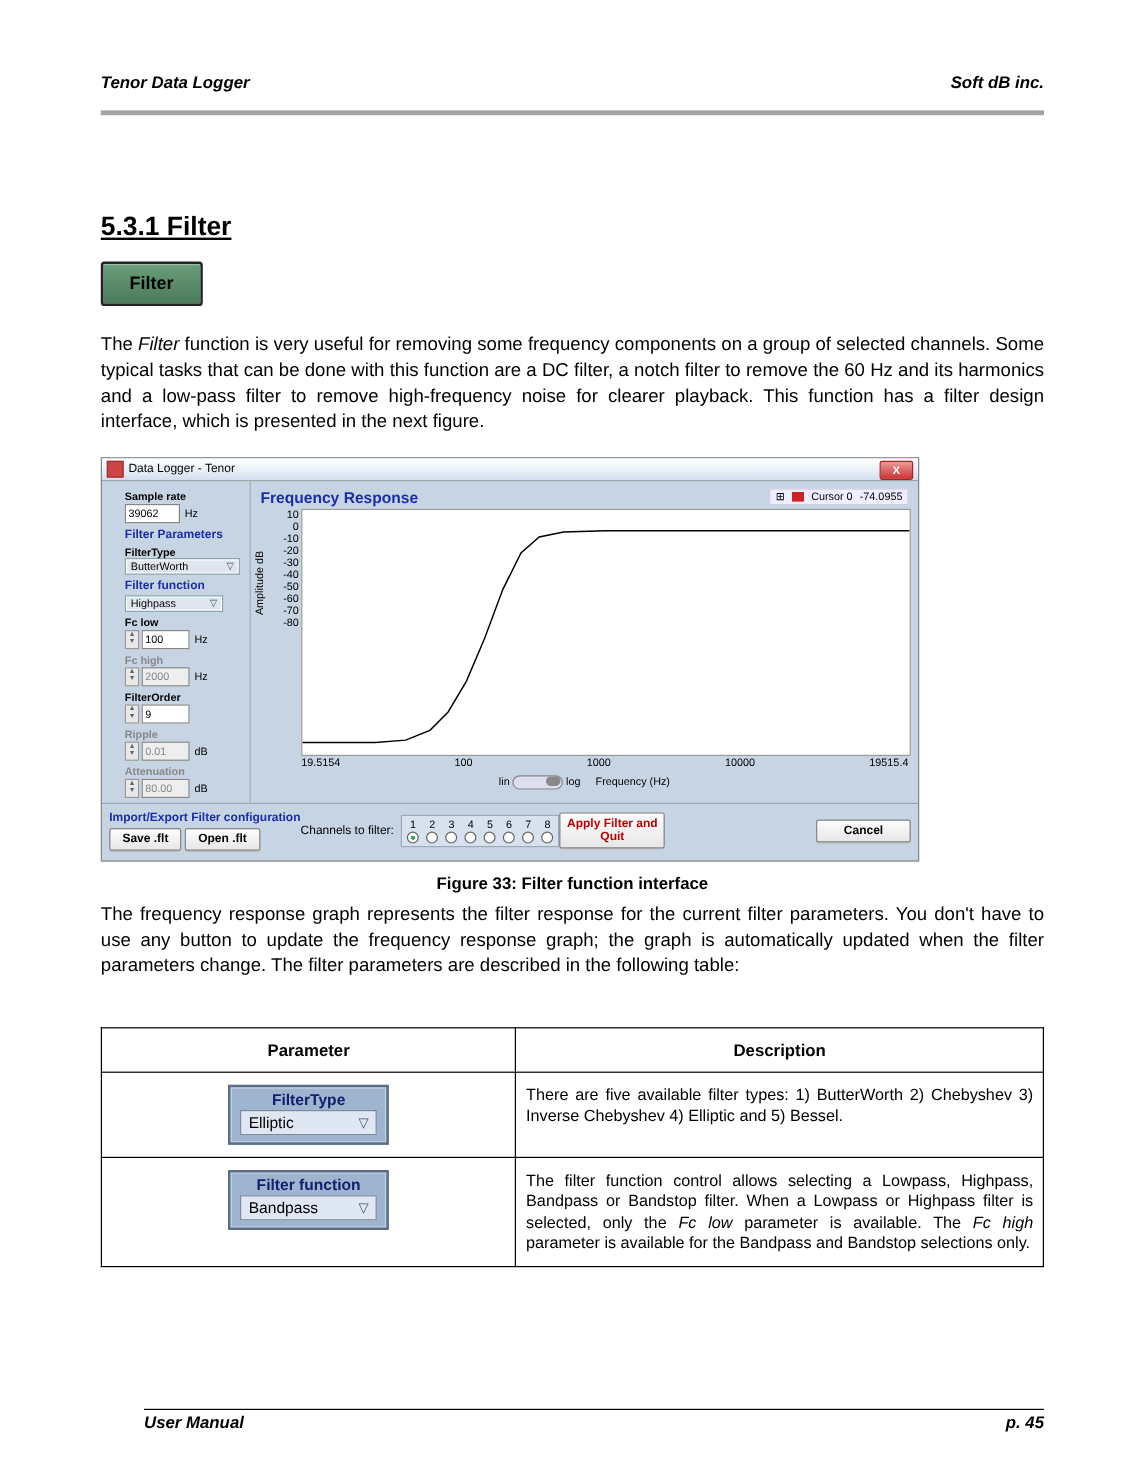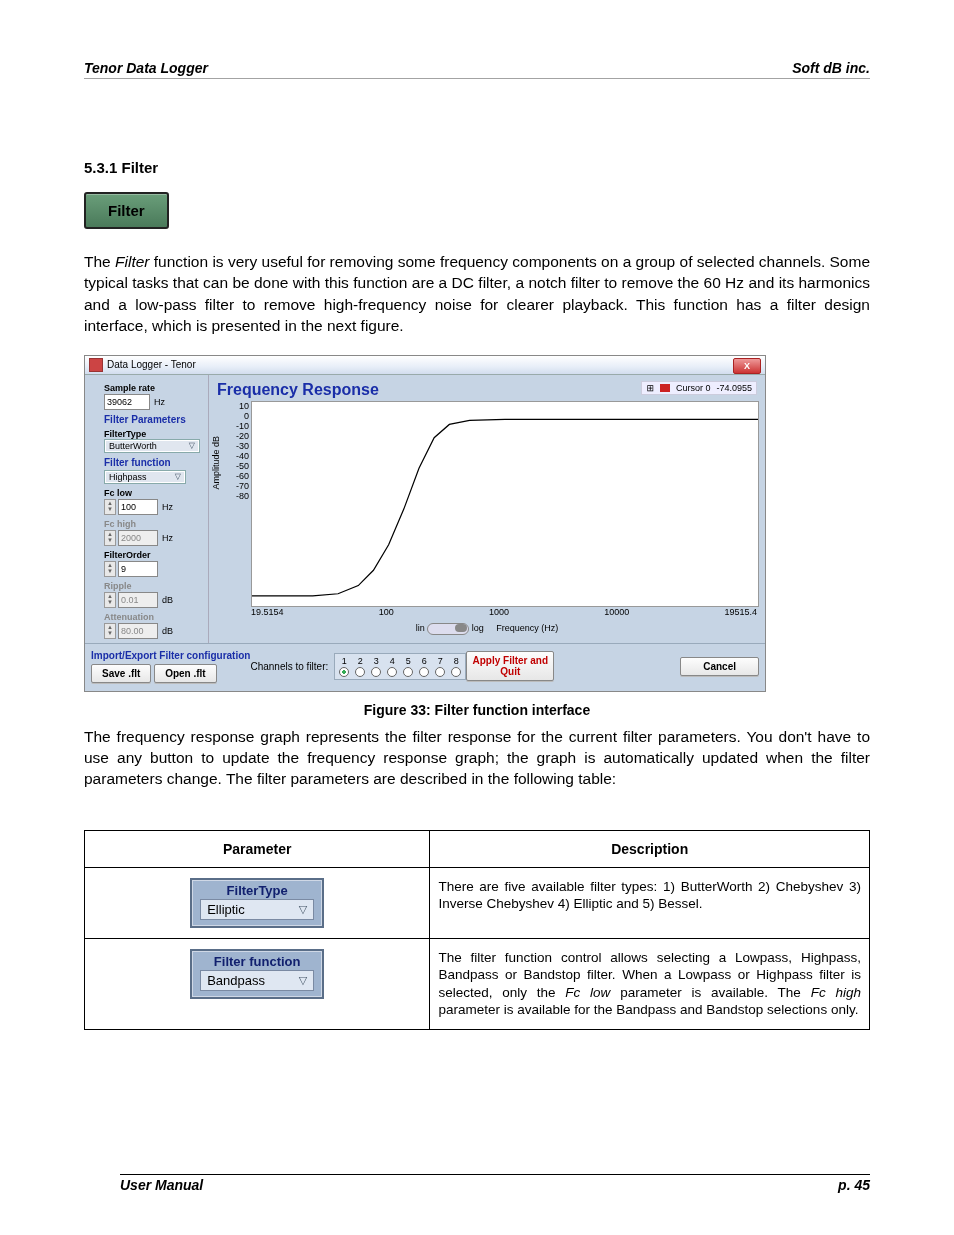--- a/index.html
+++ b/index.html
@@ -10,33 +10,34 @@
     color: #000;
   }
   .page {
     width: 954px;
     height: 1235px;
     box-sizing: border-box;
     padding: 60px 84px 40px 84px;
     position: relative;
   }
   .top-rule {
-    border-bottom: 1px solid #a3a3a3;
+    border-bottom: 4px solid #a3a3a3;
     display: flex;
     justify-content: space-between;
     font-style: italic;
     font-weight: bold;
     font-size: 14px;
-    padding-bottom: 2px;
+    padding-bottom: 16px;
     margin-bottom: 80px;
   }
   .section-heading {
     font-weight: bold;
-    font-size: 15px;
+    font-size: 22px;
     margin-bottom: 16px;
+    text-decoration: underline;
   }
   .filter-chip {
     display: inline-block;
     background: linear-gradient(#6a9e7a, #4a7a5a);
     border: 2px solid #222;
     border-radius: 3px;
     padding: 8px 22px;
     color: #000;
     font-weight: bold;
     font-size: 15px;
@@ -104,21 +105,21 @@
   }
   .ss-input.dim{ color:#888; background:#eee;}
   .ss-unit { font-size:9px; margin-left:2px; }
   .ss-dropdown {
     background:#e0e6ef; border:1px solid #8aa; padding:1px 4px; font-size:9px; width:86px;
     display:flex; justify-content:space-between; align-items:center;
     box-shadow:inset 0 0 0 1px #fff;
   }
   .ss-dropdown .tri{ font-size:8px; color:#456;}
   .ss-right { flex:1; padding:6px 8px 4px 8px; }
-  .ss-plot-title { font-weight:bold; color:#1a2ea8; font-size:16px; }
+  .ss-plot-title { font-weight:bold; color:#1a2ea8; font-size:13px; }
   .ss-cursor {
     float:right; display:flex; align-items:center; gap:6px; font-size:9px;
     background:#eef; padding:1px 4px; border:1px solid #ccd;
   }
   .ss-cursor .sw{ width:10px; height:8px; background:#c22; display:inline-block;}
   .ss-plotarea {
     clear:both; height:220px; position:relative; margin-top:2px;
   }
   .ss-plotarea .yticks{
     position:absolute; left:0; top:0; bottom:16px; width:32px; text-align:right; font-size:9px; color:#000;

